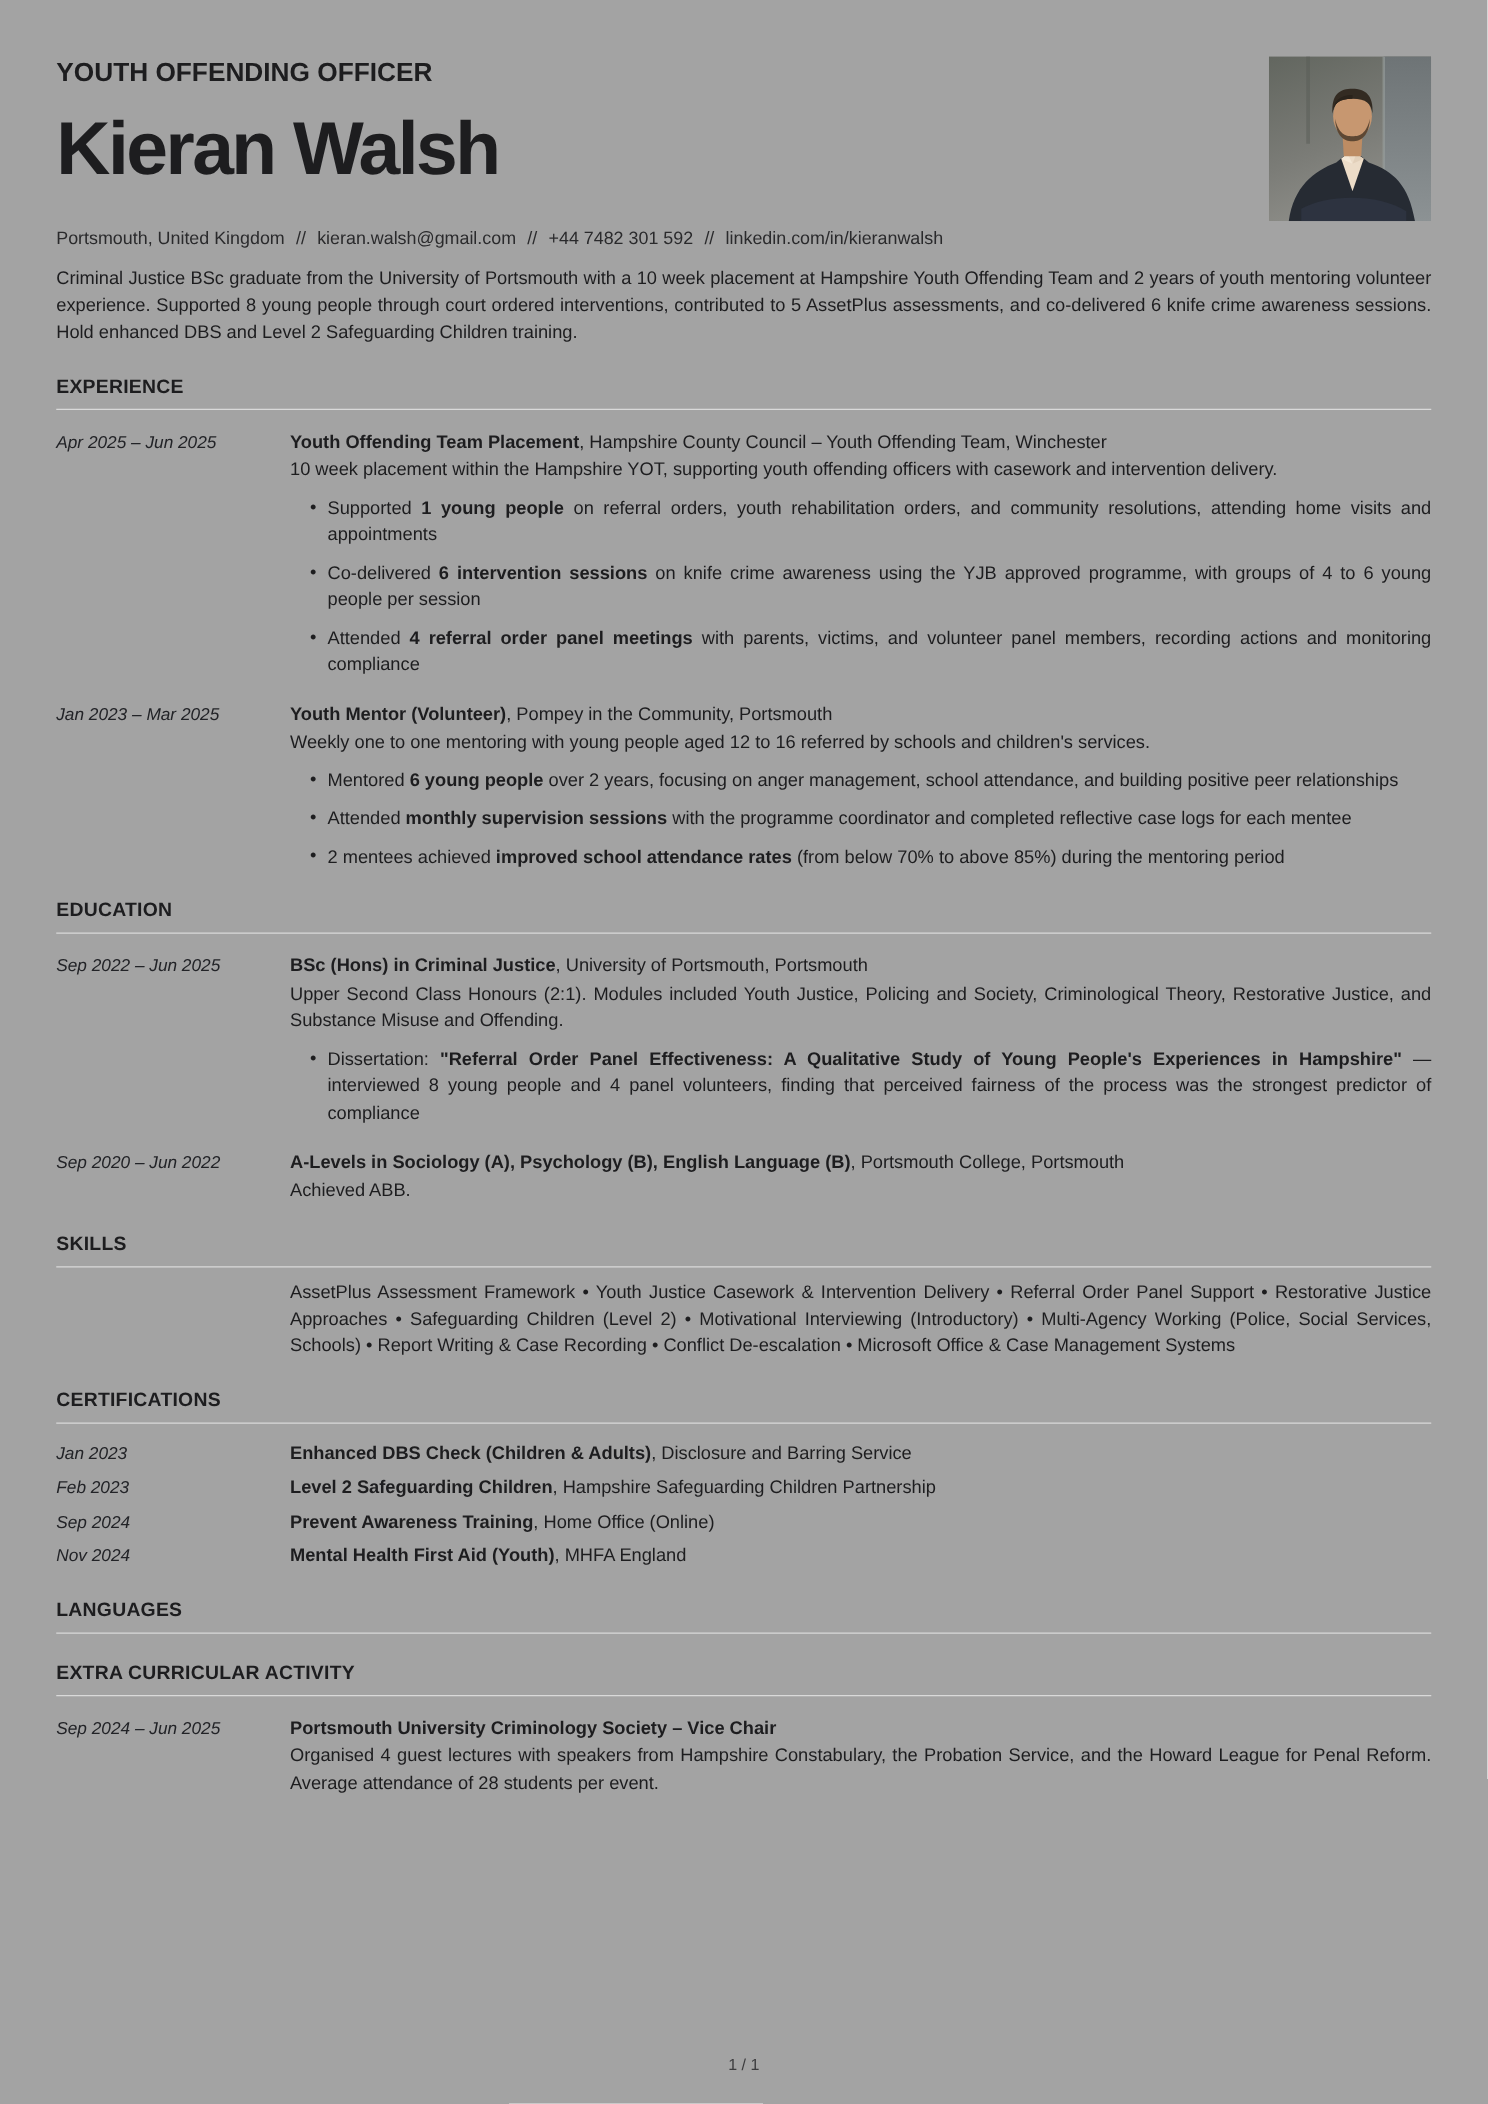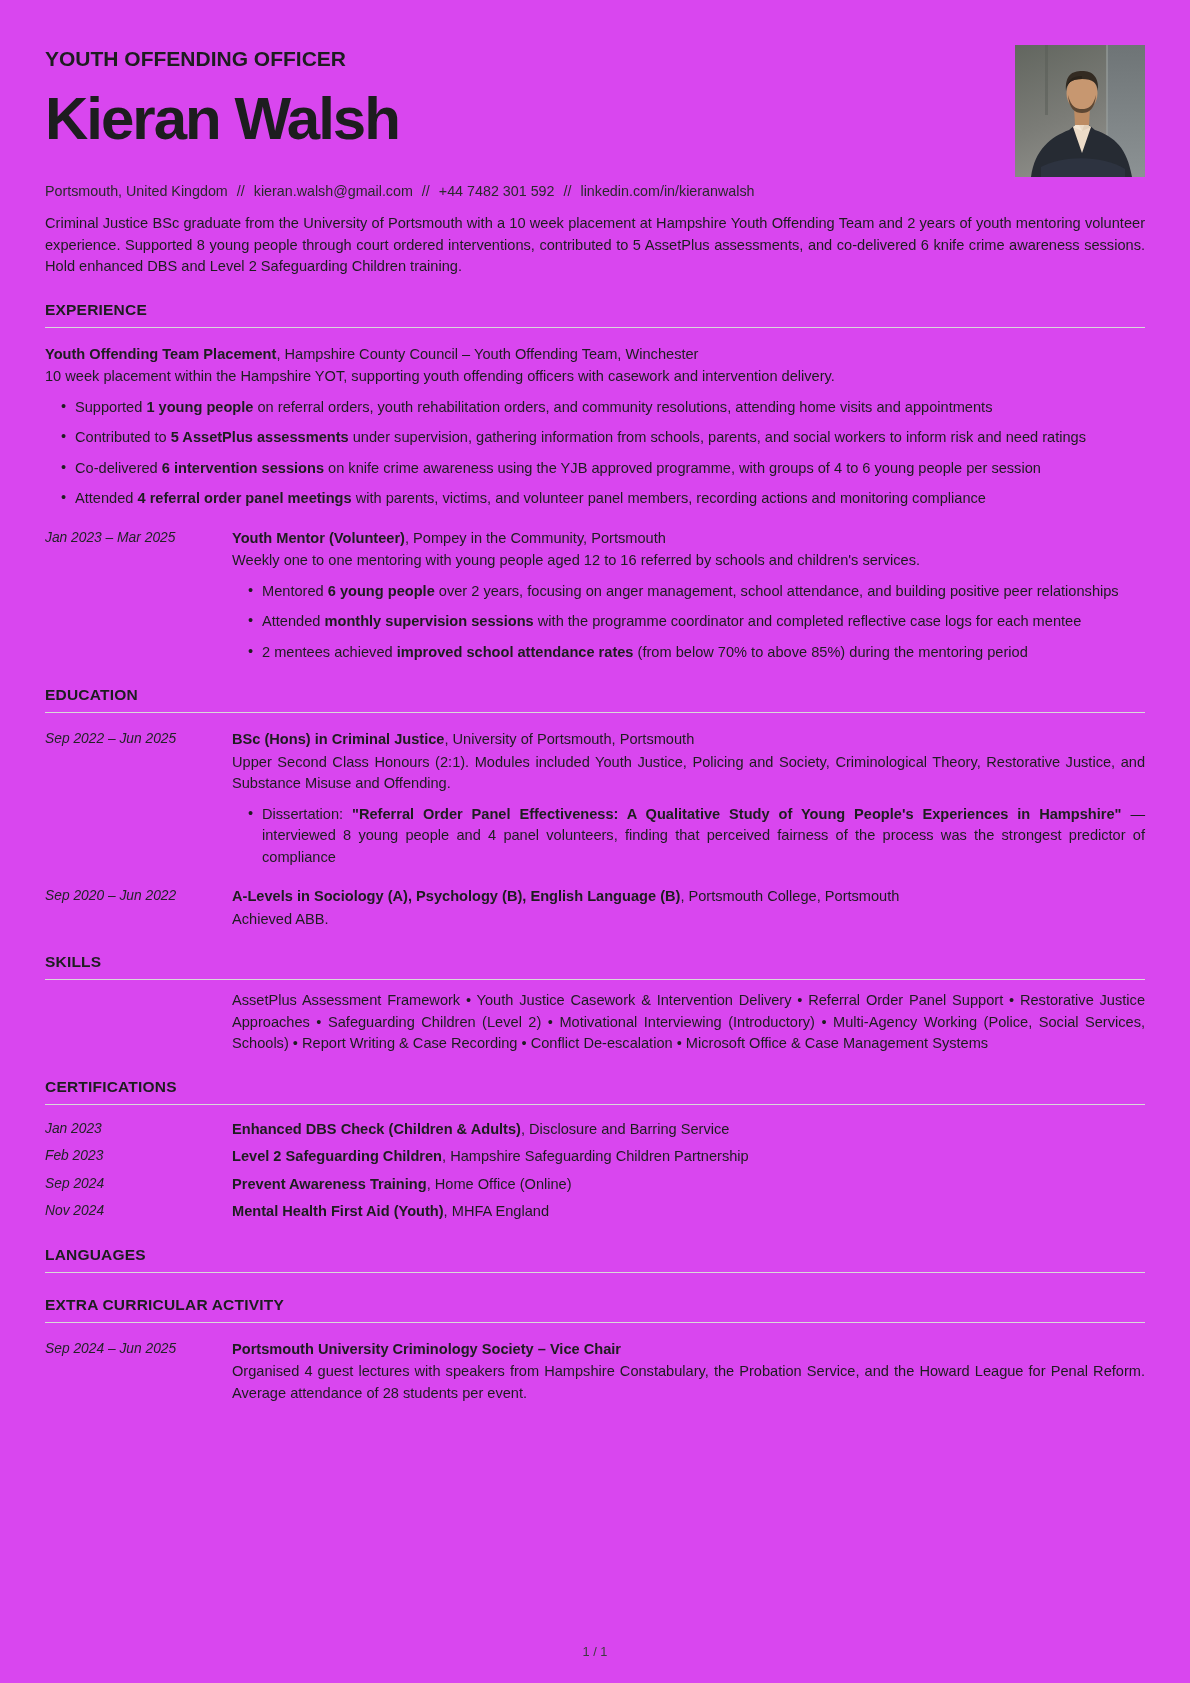--- a/index.html
+++ b/index.html
@@ -1,21 +1,21 @@
 <!DOCTYPE html>
 <html lang="en"><head>
 <meta charset="utf-8">
 <style>
   * { box-sizing: border-box; }
   html, body { margin: 0; padding: 0; background: #ffffff; }
   .page {
     width: 1190px;
     height: 1683px;
     margin: 0 auto;
-    background: #d946ef;
+    background: #a3a3a3;
     position: relative;
     padding: 45px 45px 0 45px;
     font-family: "Liberation Sans", "DejaVu Sans", sans-serif;
     color: #1d1d1f;
     -webkit-hyphens: auto;
     hyphens: auto;
   }
   
   .header { display: flex; justify-content: space-between; align-items: flex-start; }
   .job-title {
@@ -112,26 +112,26 @@
     <span>Portsmouth, United Kingdom</span><span class="sep">//</span><span>kieran.walsh@gmail.com</span><span class="sep">//</span><span>+44 7482 301 592</span><span class="sep">//</span><span>linkedin.com/in/kieranwalsh</span>
   </div>
 
   <p class="summary">Criminal Justice BSc graduate from the University of Portsmouth with a 10 week placement at Hampshire Youth Offending Team and 2 years of youth mentoring volunteer experience. Supported 8 young people through court ordered interventions, contributed to 5 AssetPlus assessments, and co-delivered 6 knife crime awareness sessions. Hold enhanced DBS and Level 2 Safeguarding Children training.</p>
 
   <div class="section">
     <h2 class="sec-title">EXPERIENCE</h2>
     <div class="rule"></div>
 
     <div class="entry row">
+      <div class="date-col">Apr 2025 – Jun 2025</div>
       <div class="content-col">
         <div class="entry-title"><b>Youth Offending Team Placement</b><span>, Hampshire County Council – Youth Offending Team, Winchester</span></div>
         <p class="desc">10 week placement within the Hampshire YOT, supporting youth offending officers with casework and intervention delivery.</p>
         <ul class="bullets">
           <li><span>Supported </span><b>1 young people</b><span> on referral orders, youth rehabilitation orders, and community resolutions, attending home visits and appointments</span></li>
-          <li><span>Contributed to </span><b>5 AssetPlus assessments</b><span> under supervision, gathering information from schools, parents, and social workers to inform risk and need ratings</span></li>
           <li><span>Co-delivered </span><b>6 intervention sessions</b><span> on knife crime awareness using the YJB approved programme, with groups of 4 to 6 young people per session</span></li>
           <li><span>Attended </span><b>4 referral order panel meetings</b><span> with parents, victims, and volunteer panel members, recording actions and monitoring compliance</span></li>
         </ul>
       </div>
     </div>
 
     <div class="entry row">
       <div class="date-col">Jan 2023 – Mar 2025</div>
       <div class="content-col">
         <div class="entry-title"><b>Youth Mentor (Volunteer)</b><span>, Pompey in the Community, Portsmouth</span></div>

